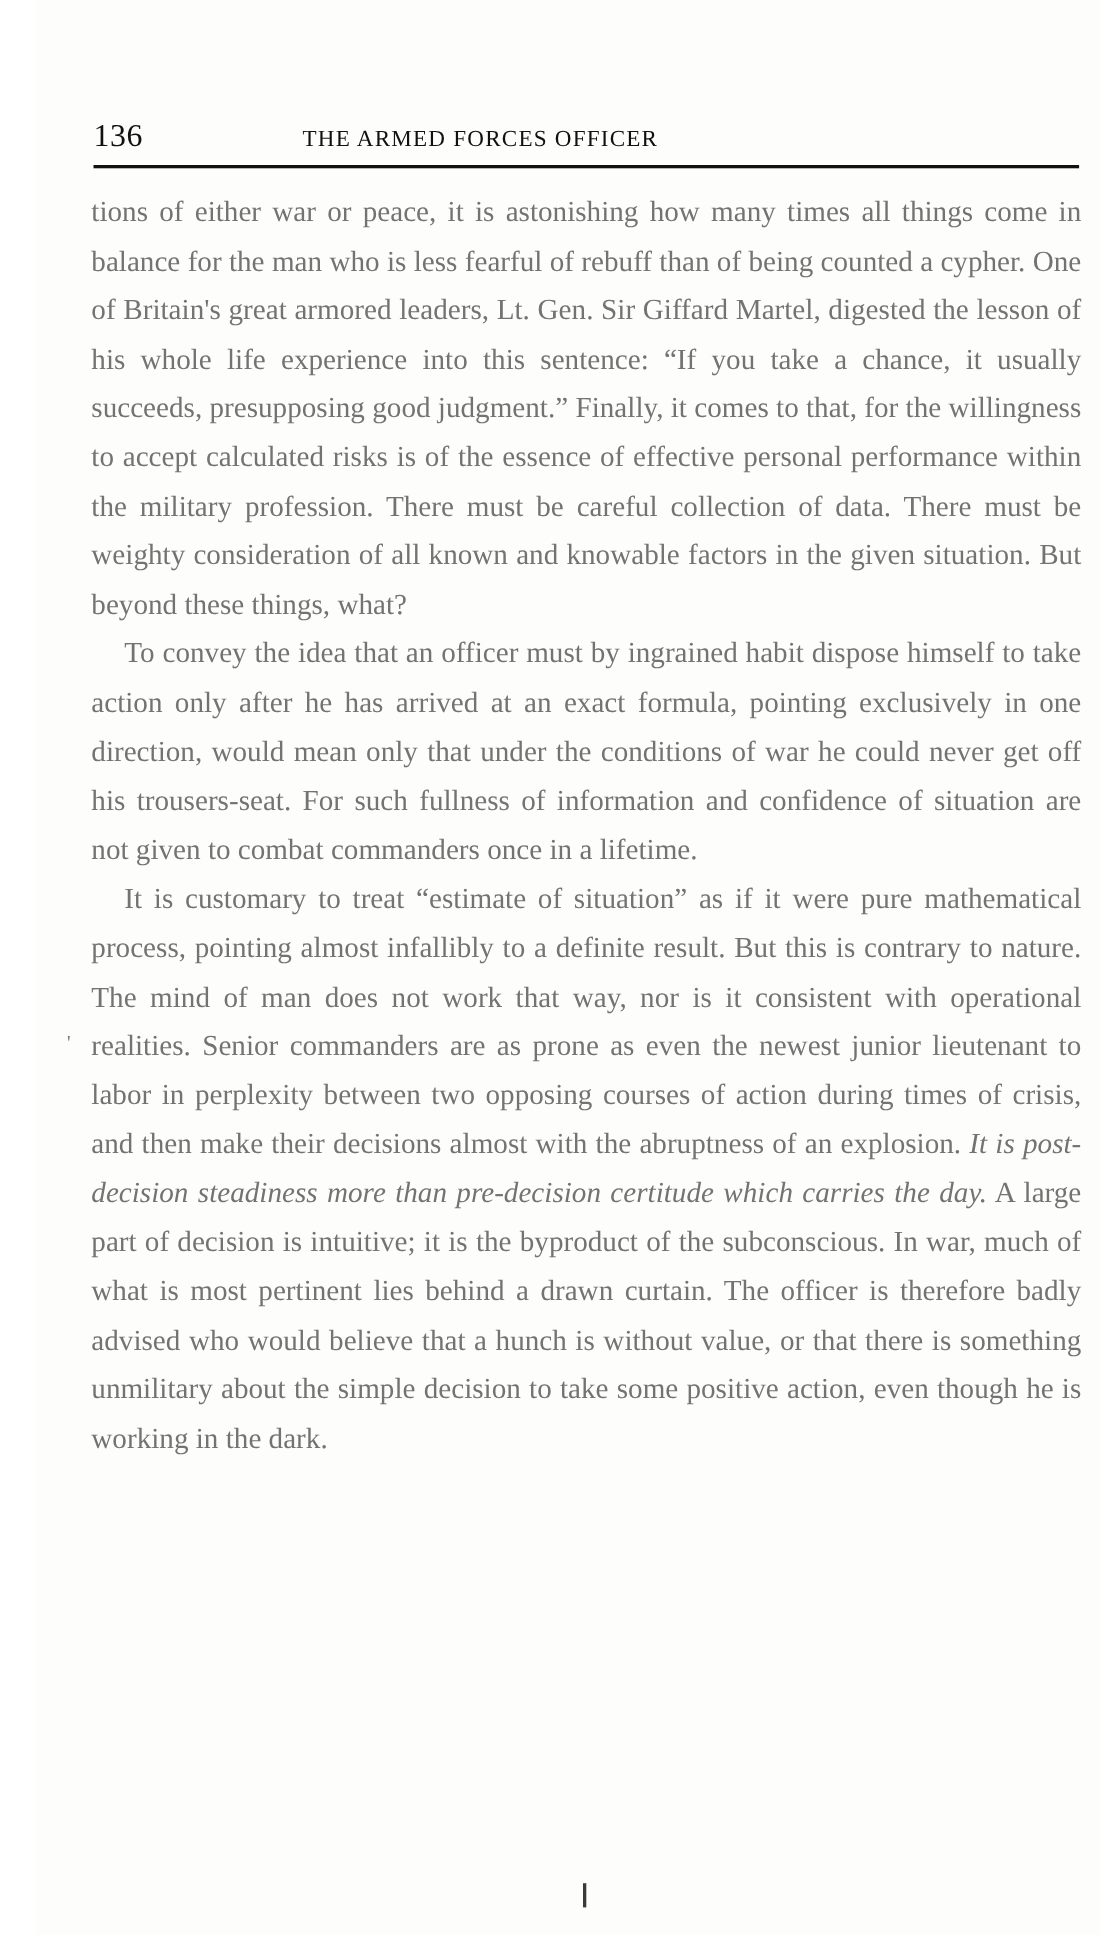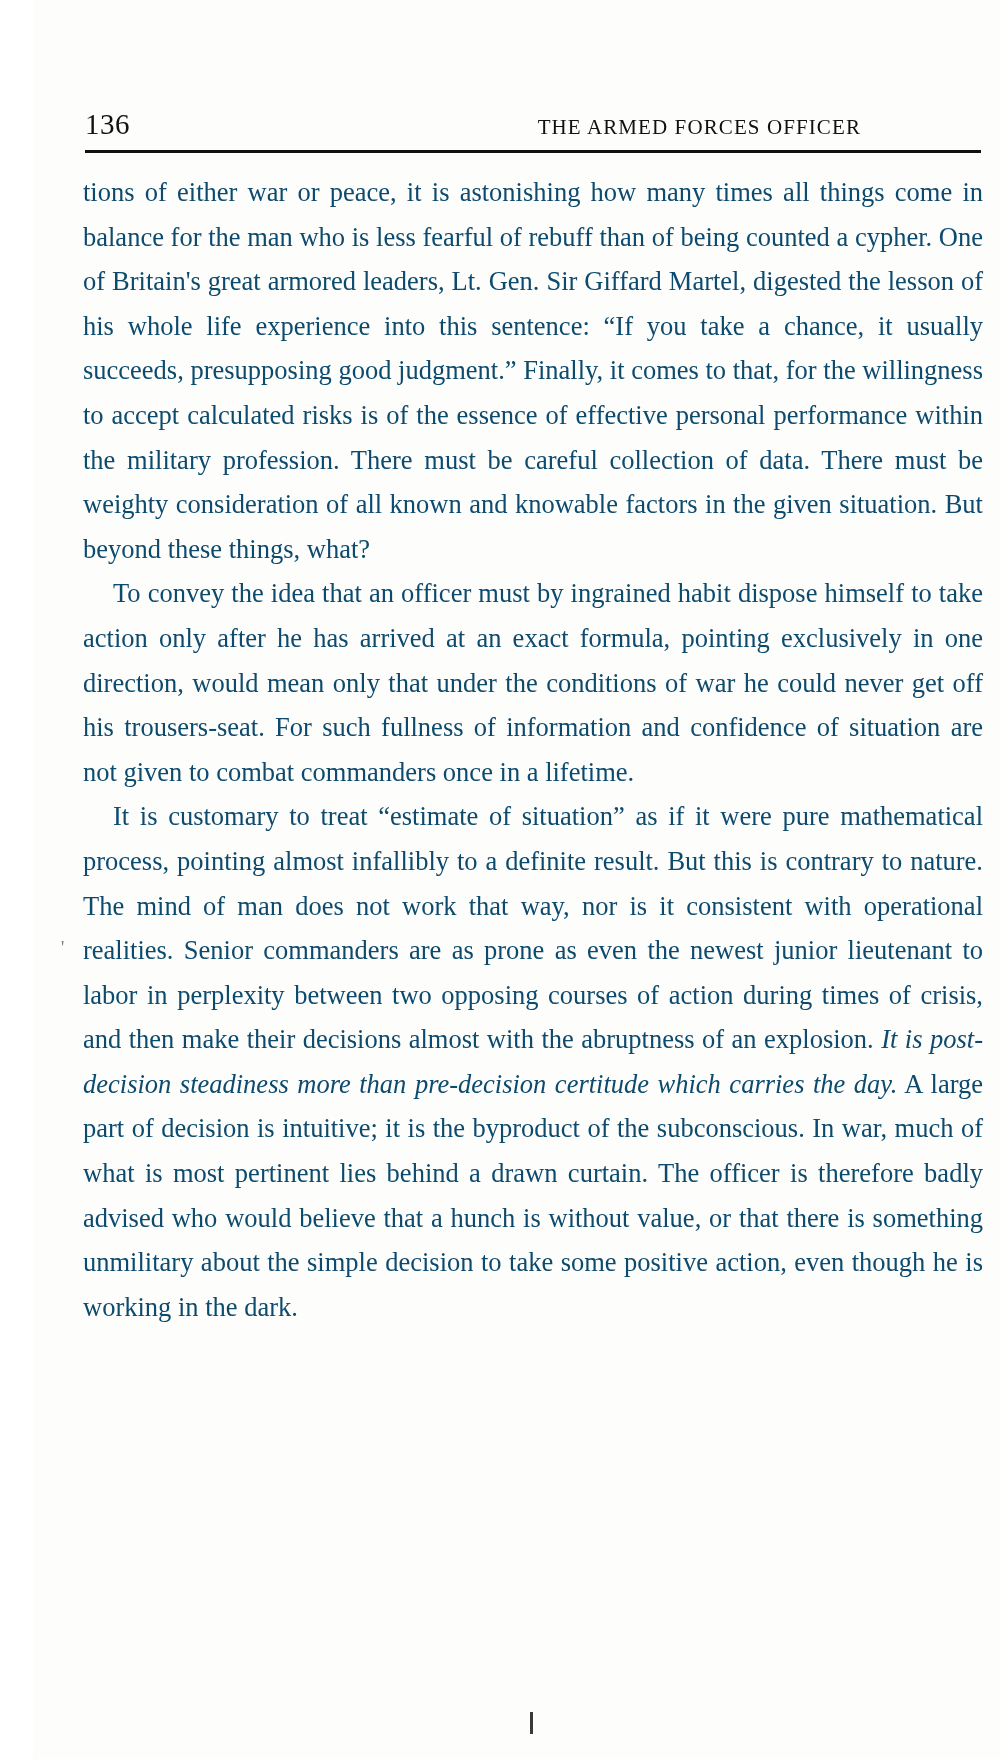--- a/index.html
+++ b/index.html
@@ -37,21 +37,21 @@
   }
   .folio {
     font-size: 29px;
     font-family: "Liberation Serif", serif;
     letter-spacing: 0.5px;
     color: #111;
     width: 190px;
   }
   .running-head {
     flex: 1;
-    text-align: right;
+    text-align: left;
     font-size: 21px;
     letter-spacing: 1.1px;
     color: #111;
     font-variant: small-caps;
     padding-right: 120px;
     white-space: nowrap;
   }
   .rule {
     position: absolute;
     left: 52px;
@@ -61,21 +61,21 @@
     background: #111;
   }
   .body-text {
     position: absolute;
     left: 50px;
     top: 170px;
     width: 900px;
     font-size: 26.5px;
     line-height: 44.6px;
     text-align: justify;
-    color: #0c4a6e;
+    color: #737373;
   }
   .body-text p {
     margin: 0;
     text-indent: 0;
     hyphens: none;
   }
   .body-text p.indent {
     text-indent: 30px;
   }
   .body-text i {

